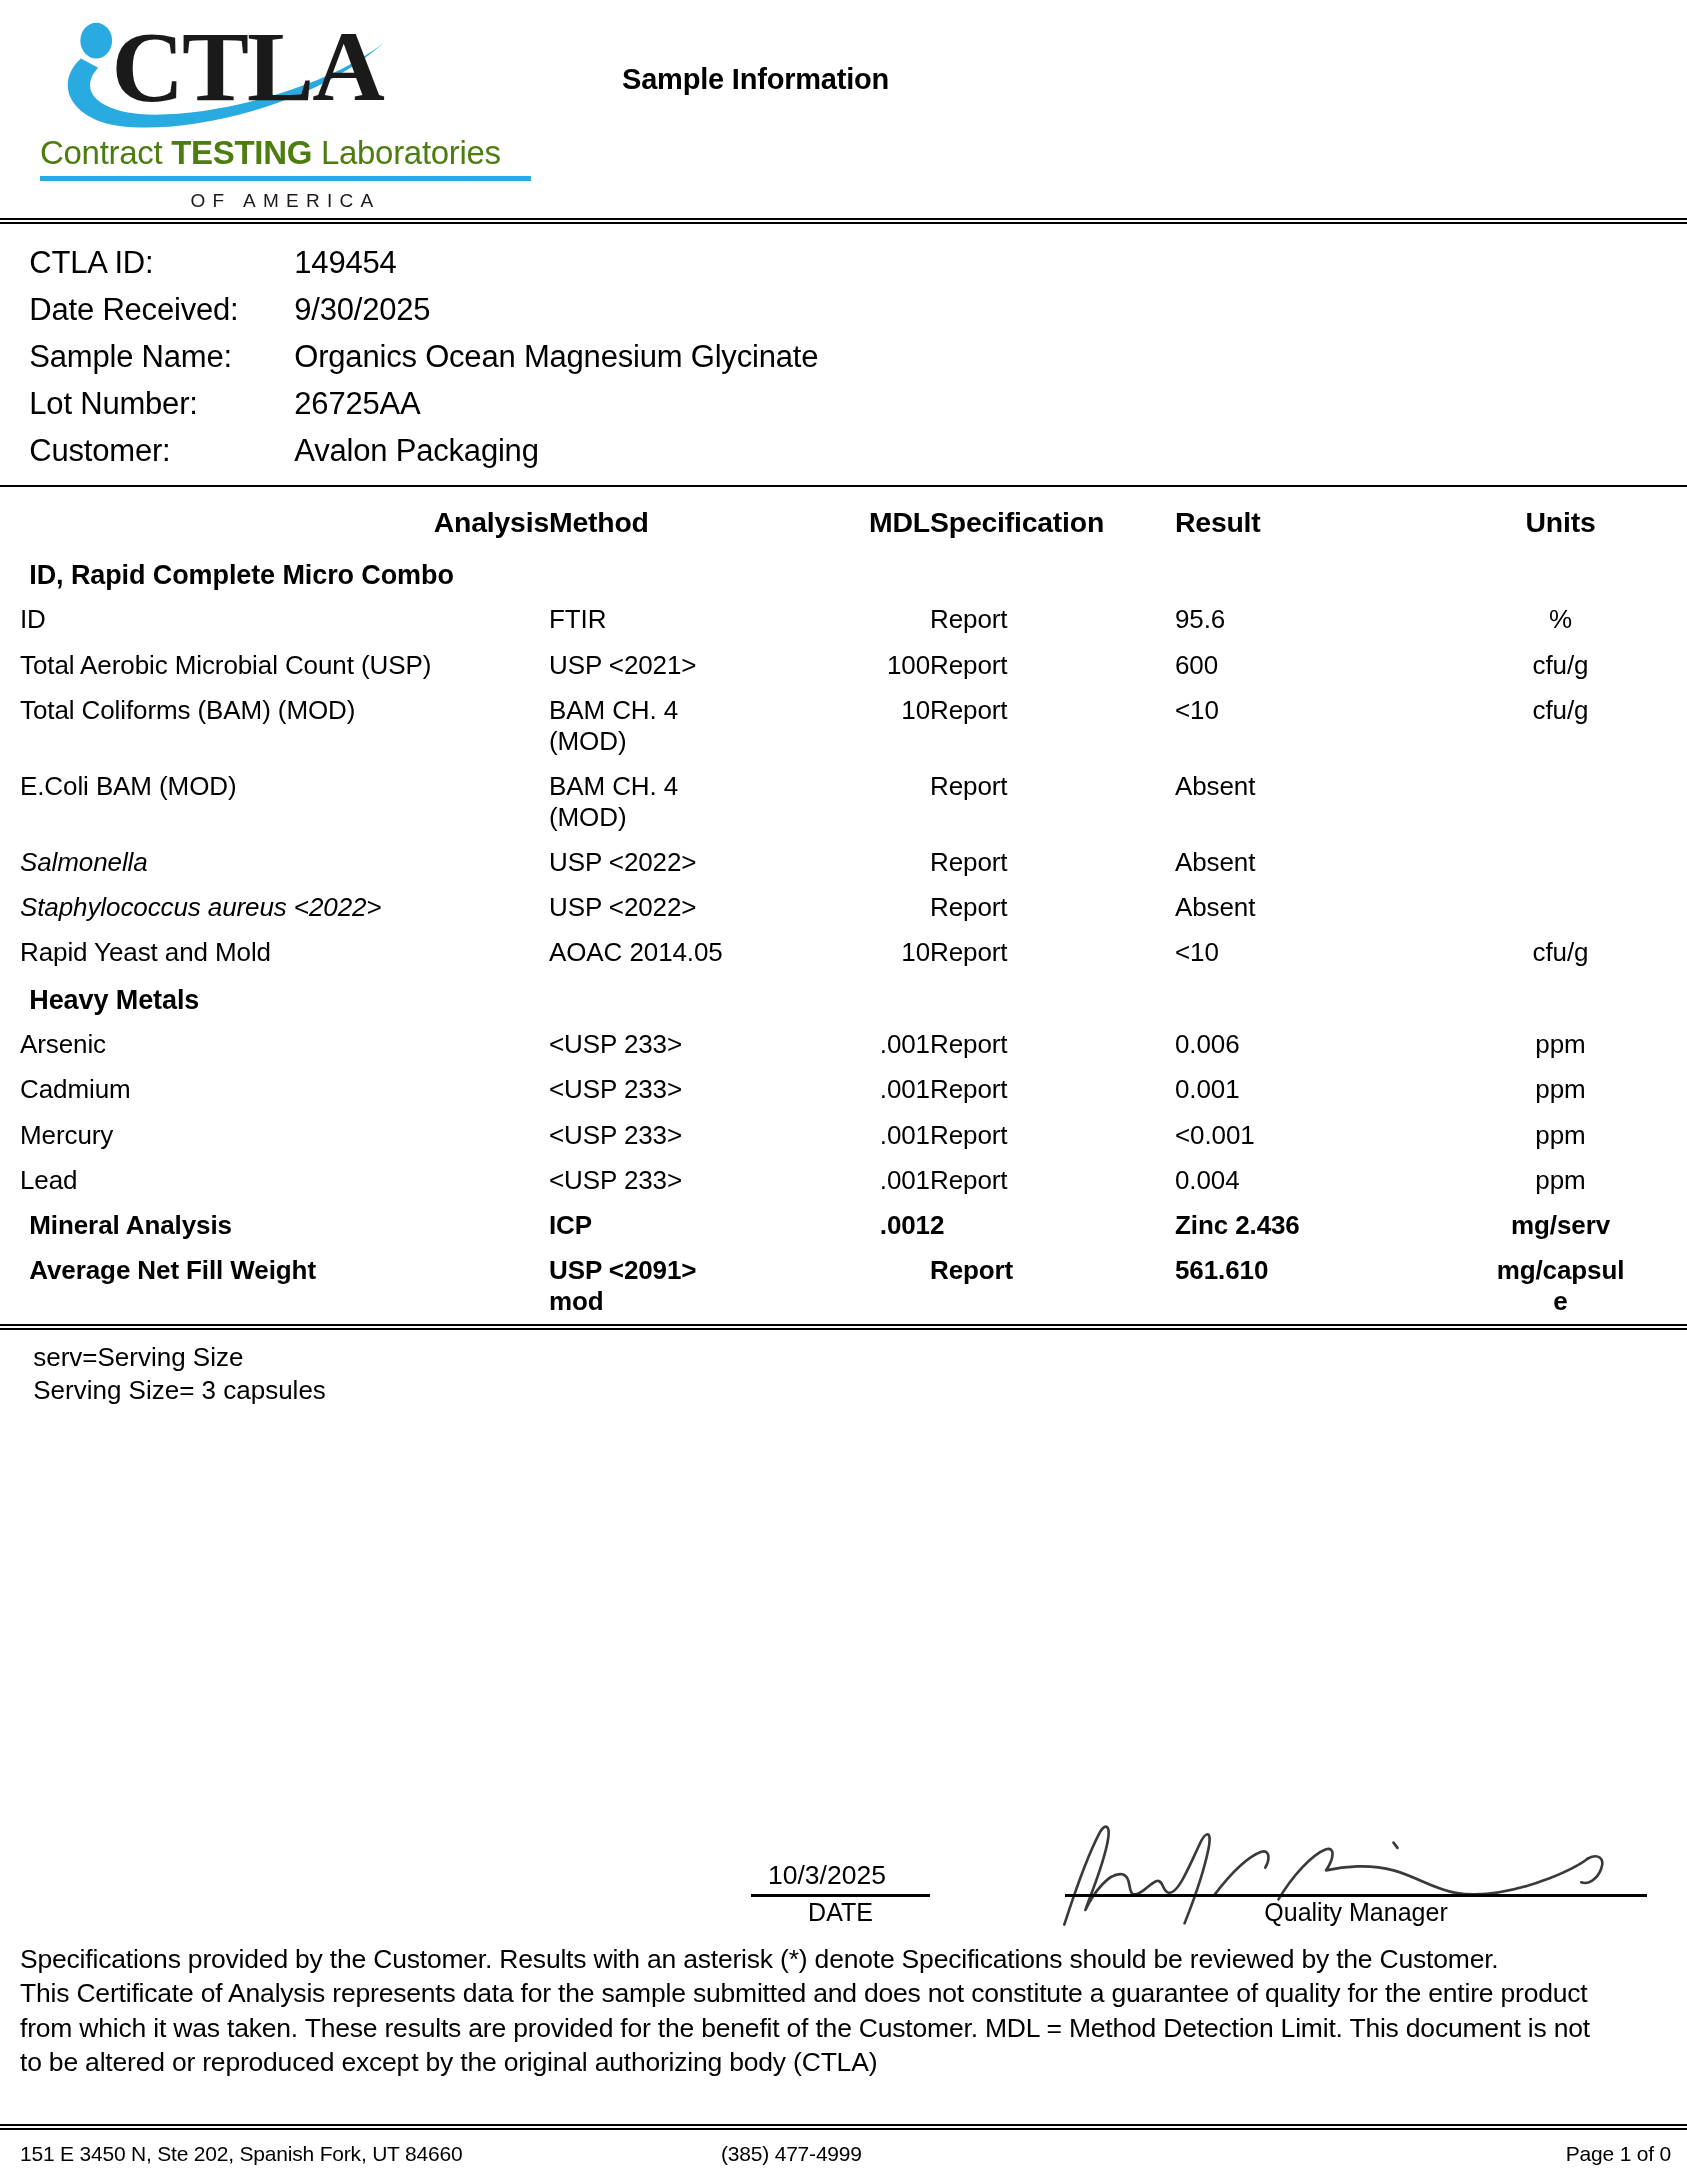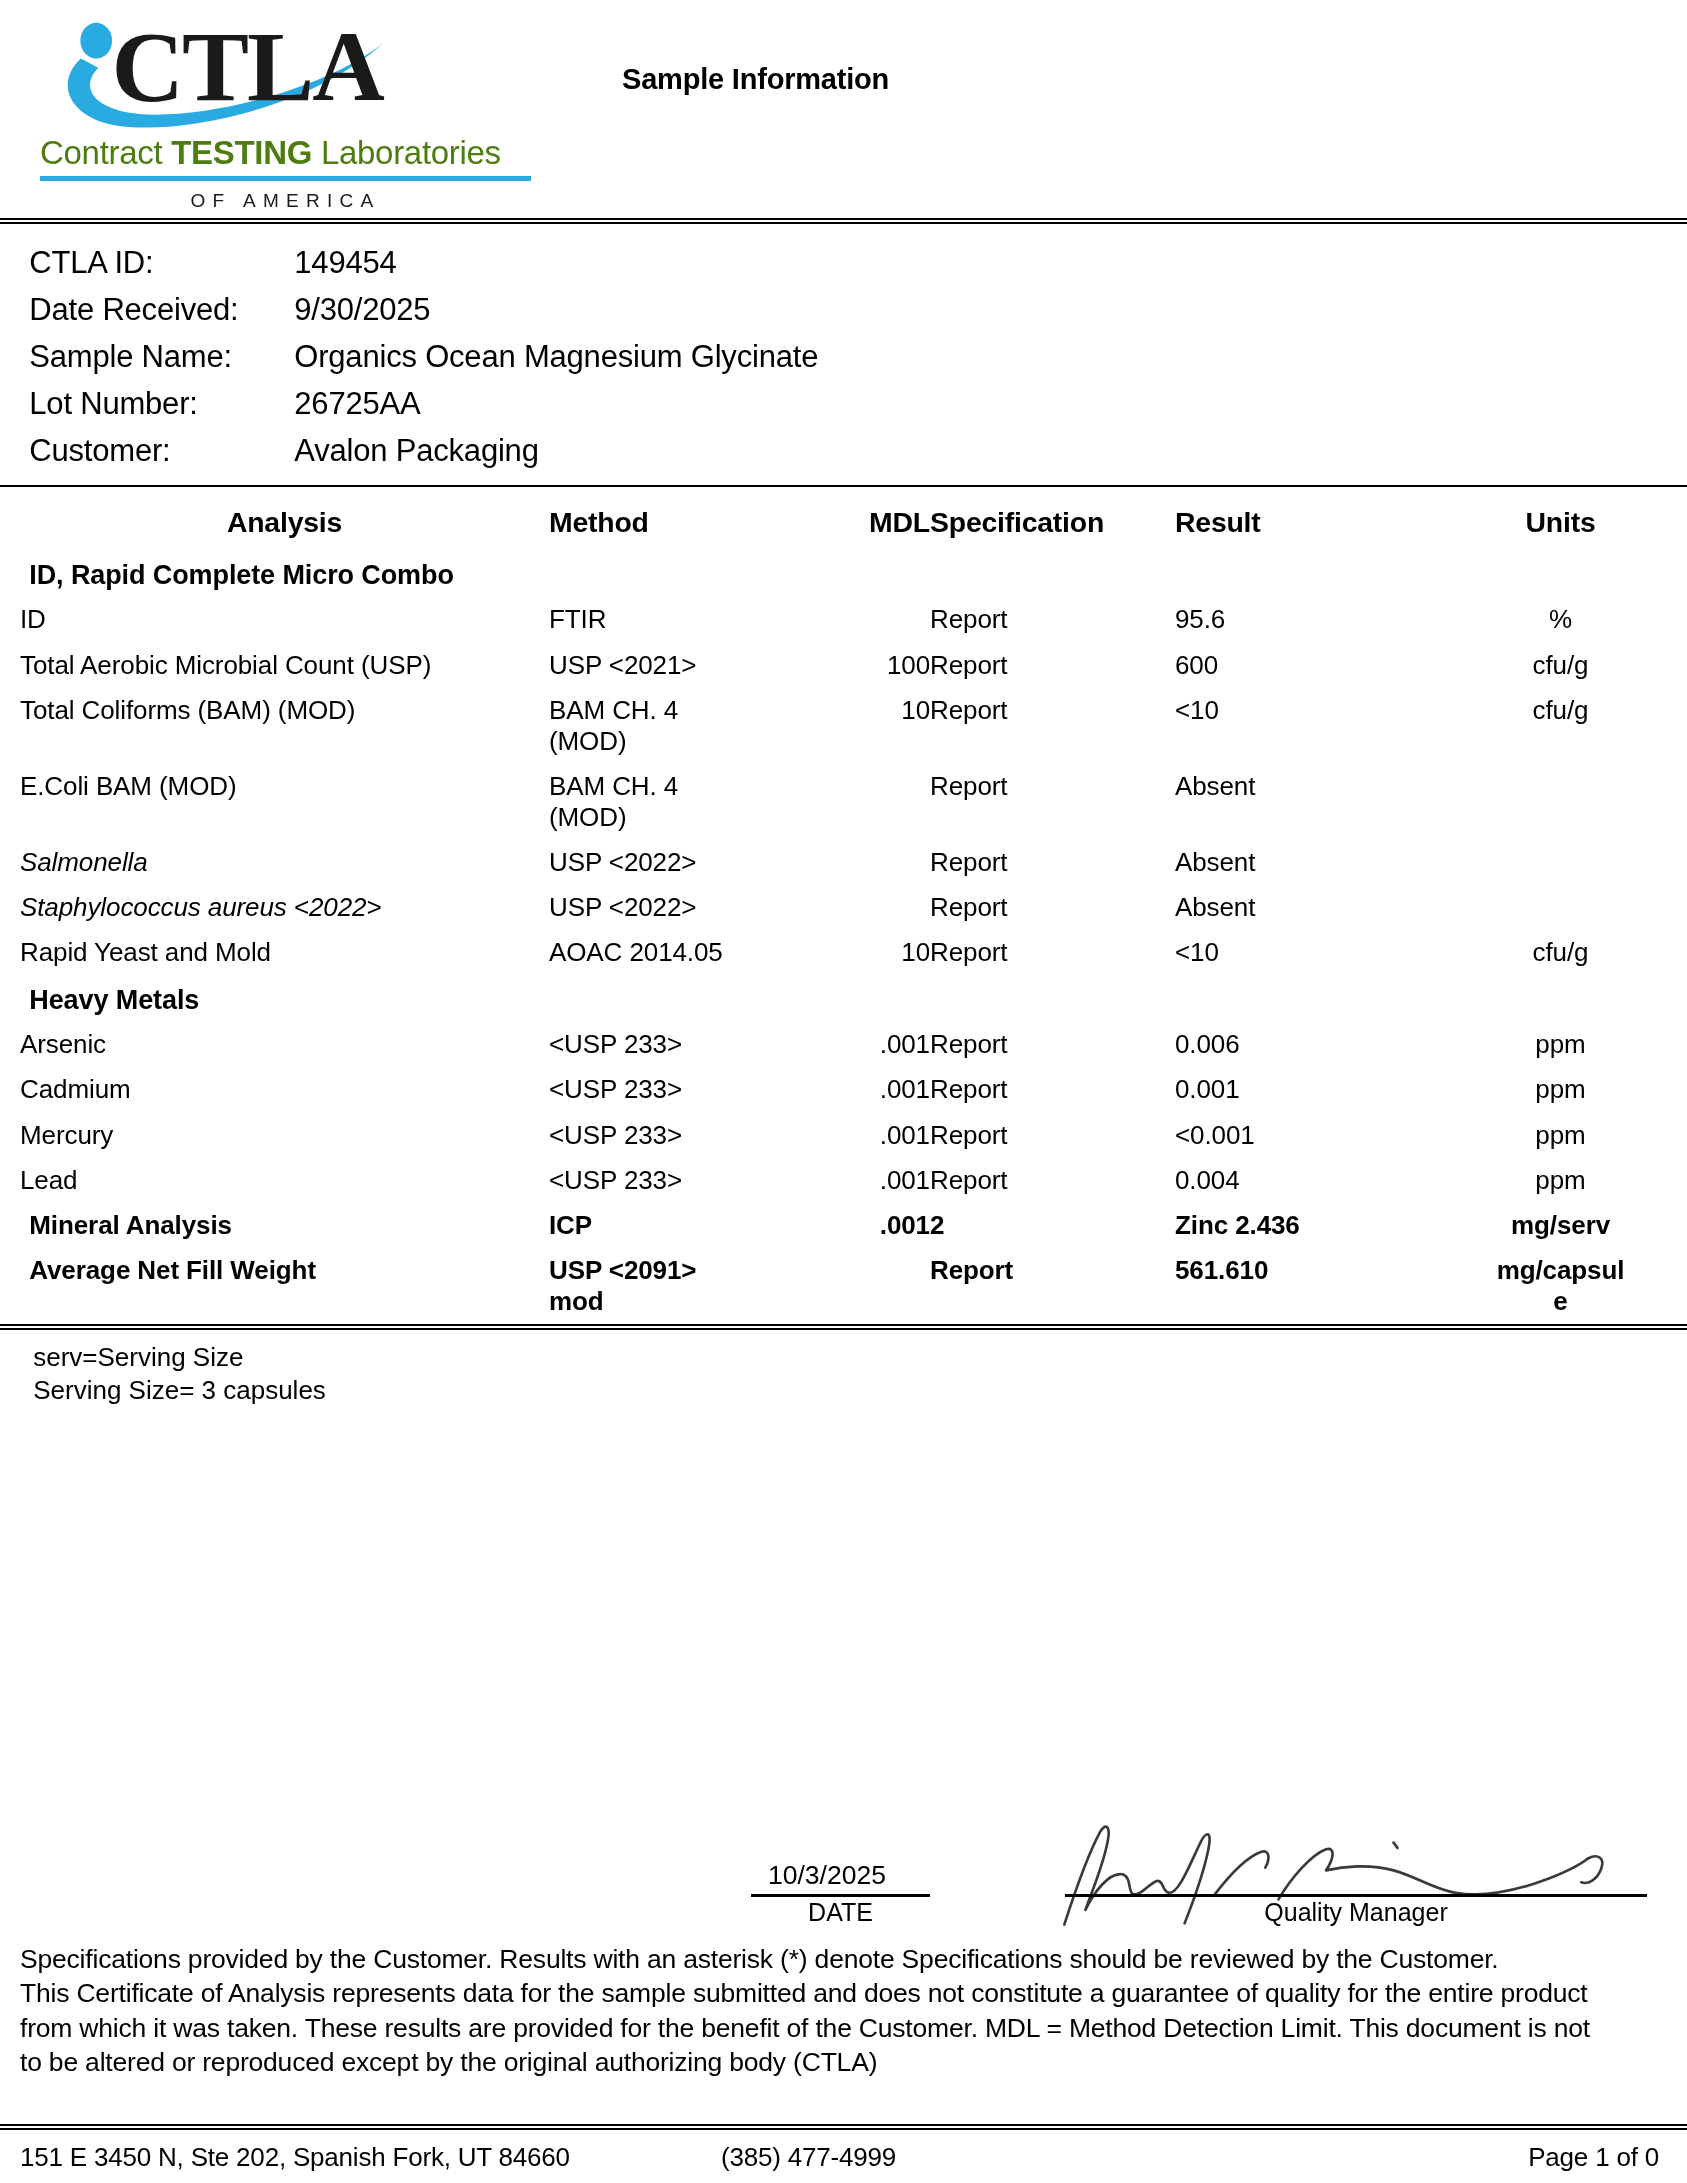--- a/index.html
+++ b/index.html
@@ -122,21 +122,21 @@
   table.tbl col.c-spec     { width: 245px; }
   table.tbl col.c-result   { width: 278px; }
   table.tbl col.c-units    { width: 215px; }
 
   table.tbl th {
     font-size: 28.4px;
     font-weight: 700;
     padding: 9.3px 0 12px 0;
     letter-spacing: -0.2px;
   }
-  th.h-analysis { text-align: center; padding-left: 9.3px; margin-left: 40px; }
+  th.h-analysis { text-align: right; padding-left: 9.3px; margin-left: 40px; }
   th.h-method   { text-align: left; }
   th.h-mdl      { text-align: right; padding-right: 9.3px; }
   th.h-spec     { text-align: left; }
   th.h-result   { text-align: left; }
   th.h-units    { text-align: center; }
 
   table.tbl td {
     font-size: 26px;
     vertical-align: top;
     padding: 7.3px 0 7.3px 0;
@@ -236,24 +236,24 @@
     left: 0;
     right: 0;
     top: 2124px;
     border-top: 2.6px solid #000;
     border-bottom: 2.6px solid #000;
     height: 2px;
   }
   .footer {
     position: absolute;
     left: 20px;
-    right: 28px;
+    right: 16px;
     top: 2142px;
     display: flex;
-    font-size: 26px;
+    font-size: 21px;
     letter-spacing: -0.2px;
   }
   .foot-addr  { width: 701px; flex: 0 0 701px; }
   .foot-phone { flex: 1 1 auto; }
   .foot-page  { text-align: right; white-space: nowrap; }
 </style>
 </head>
 <body>
 
 <div class="page">

